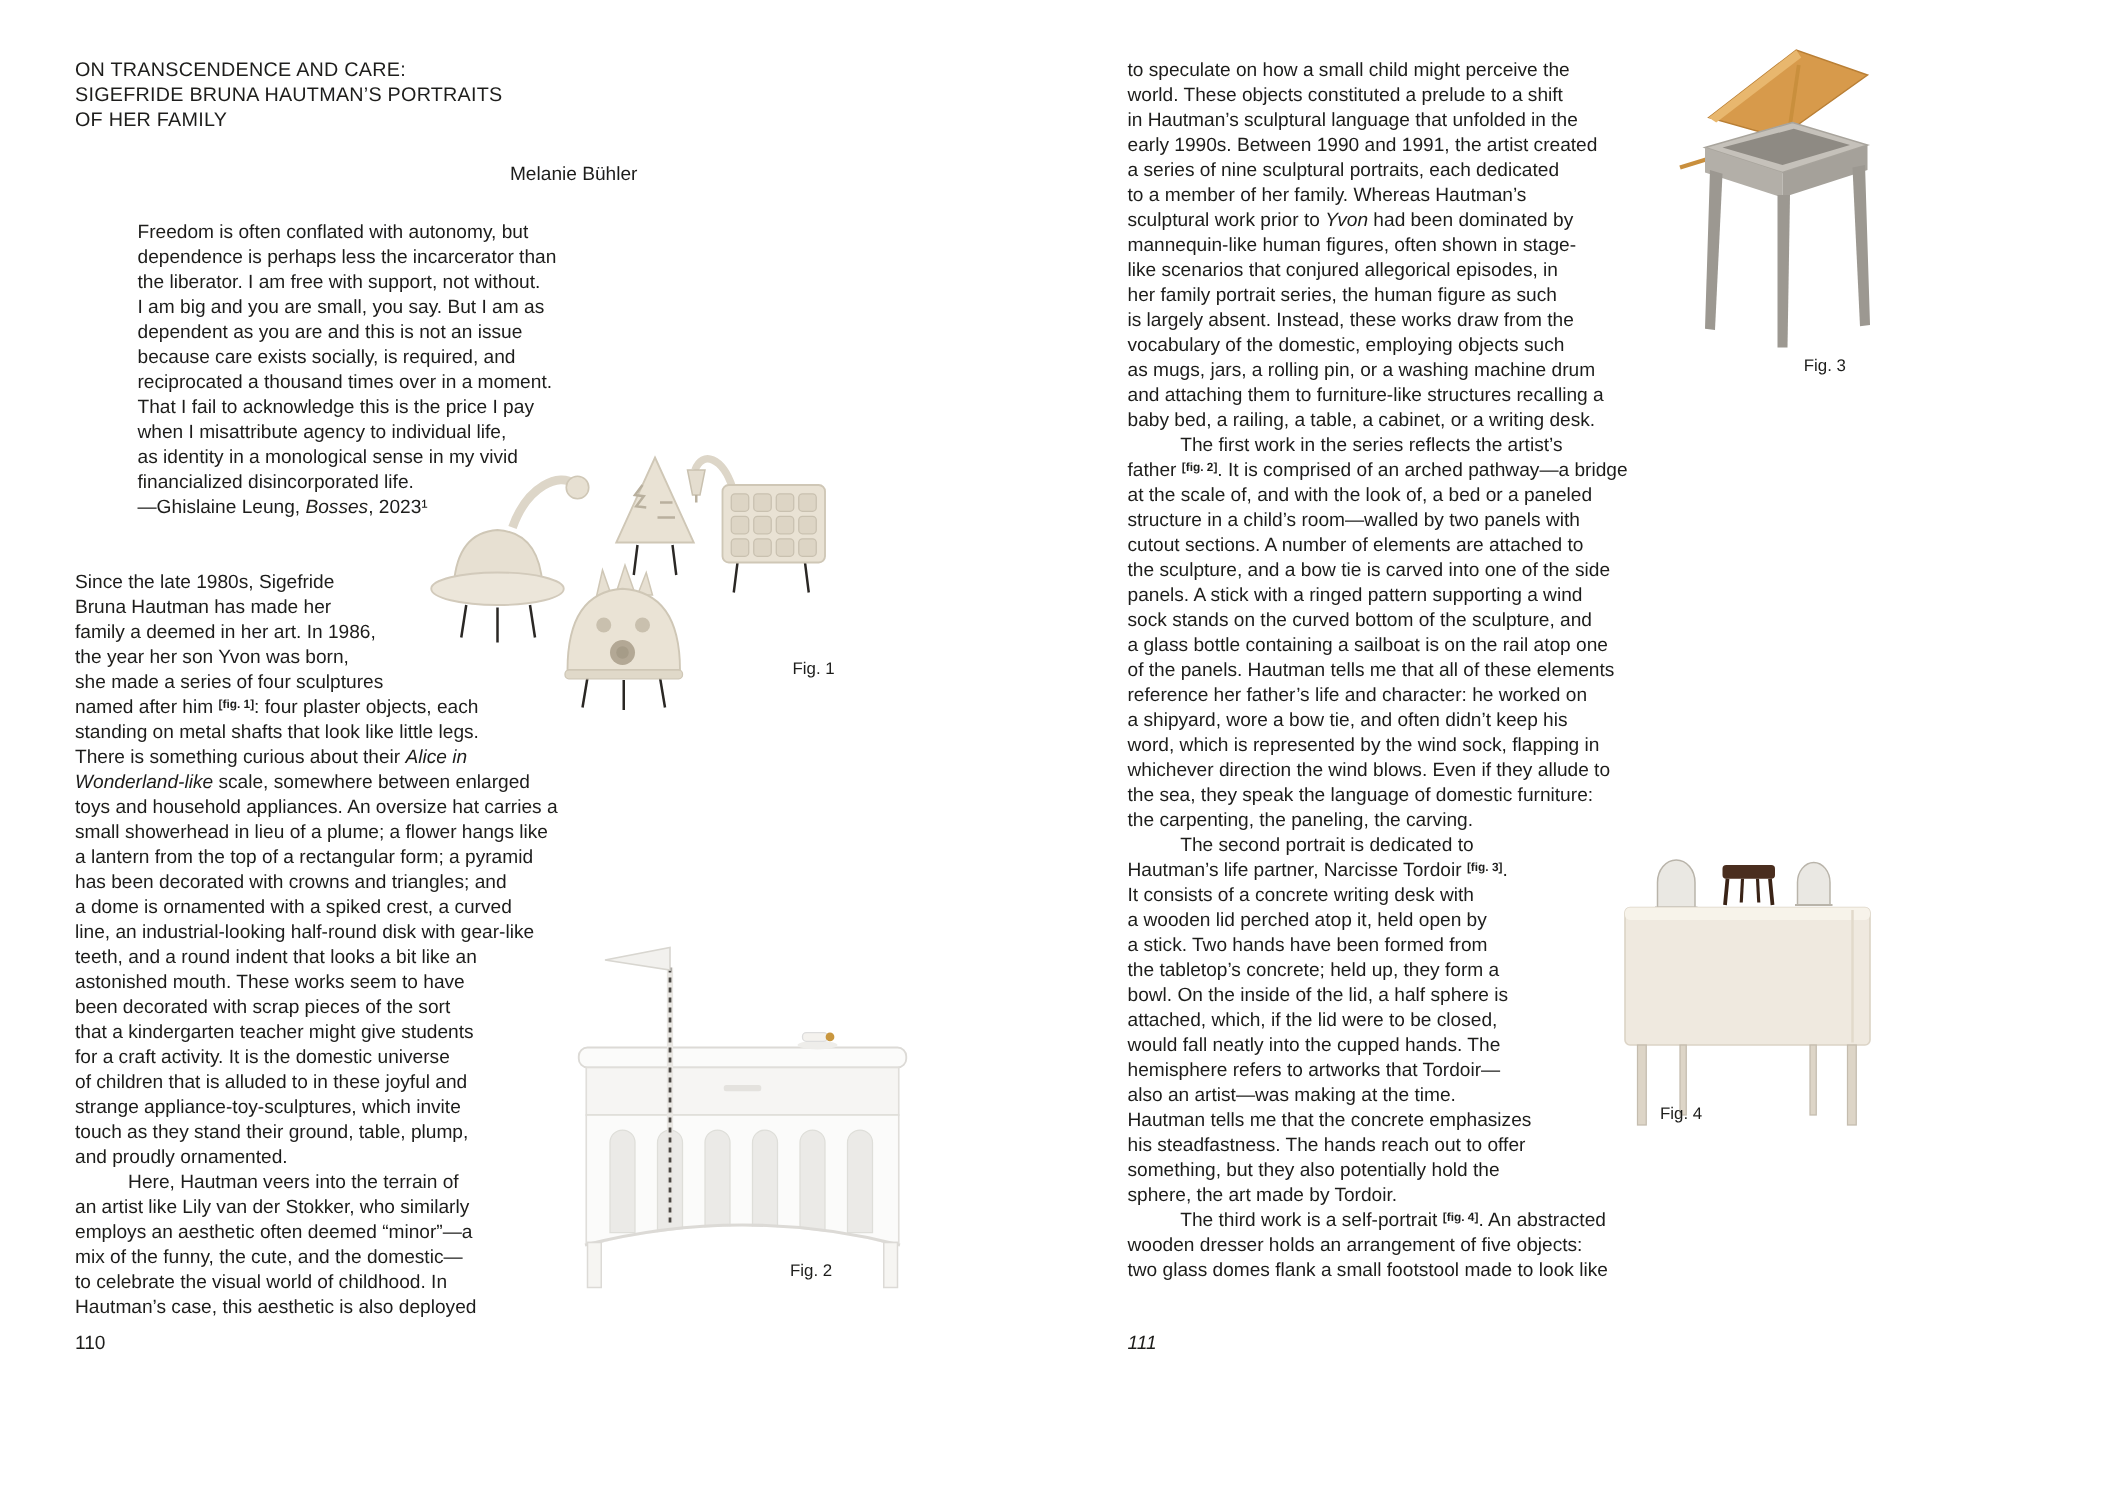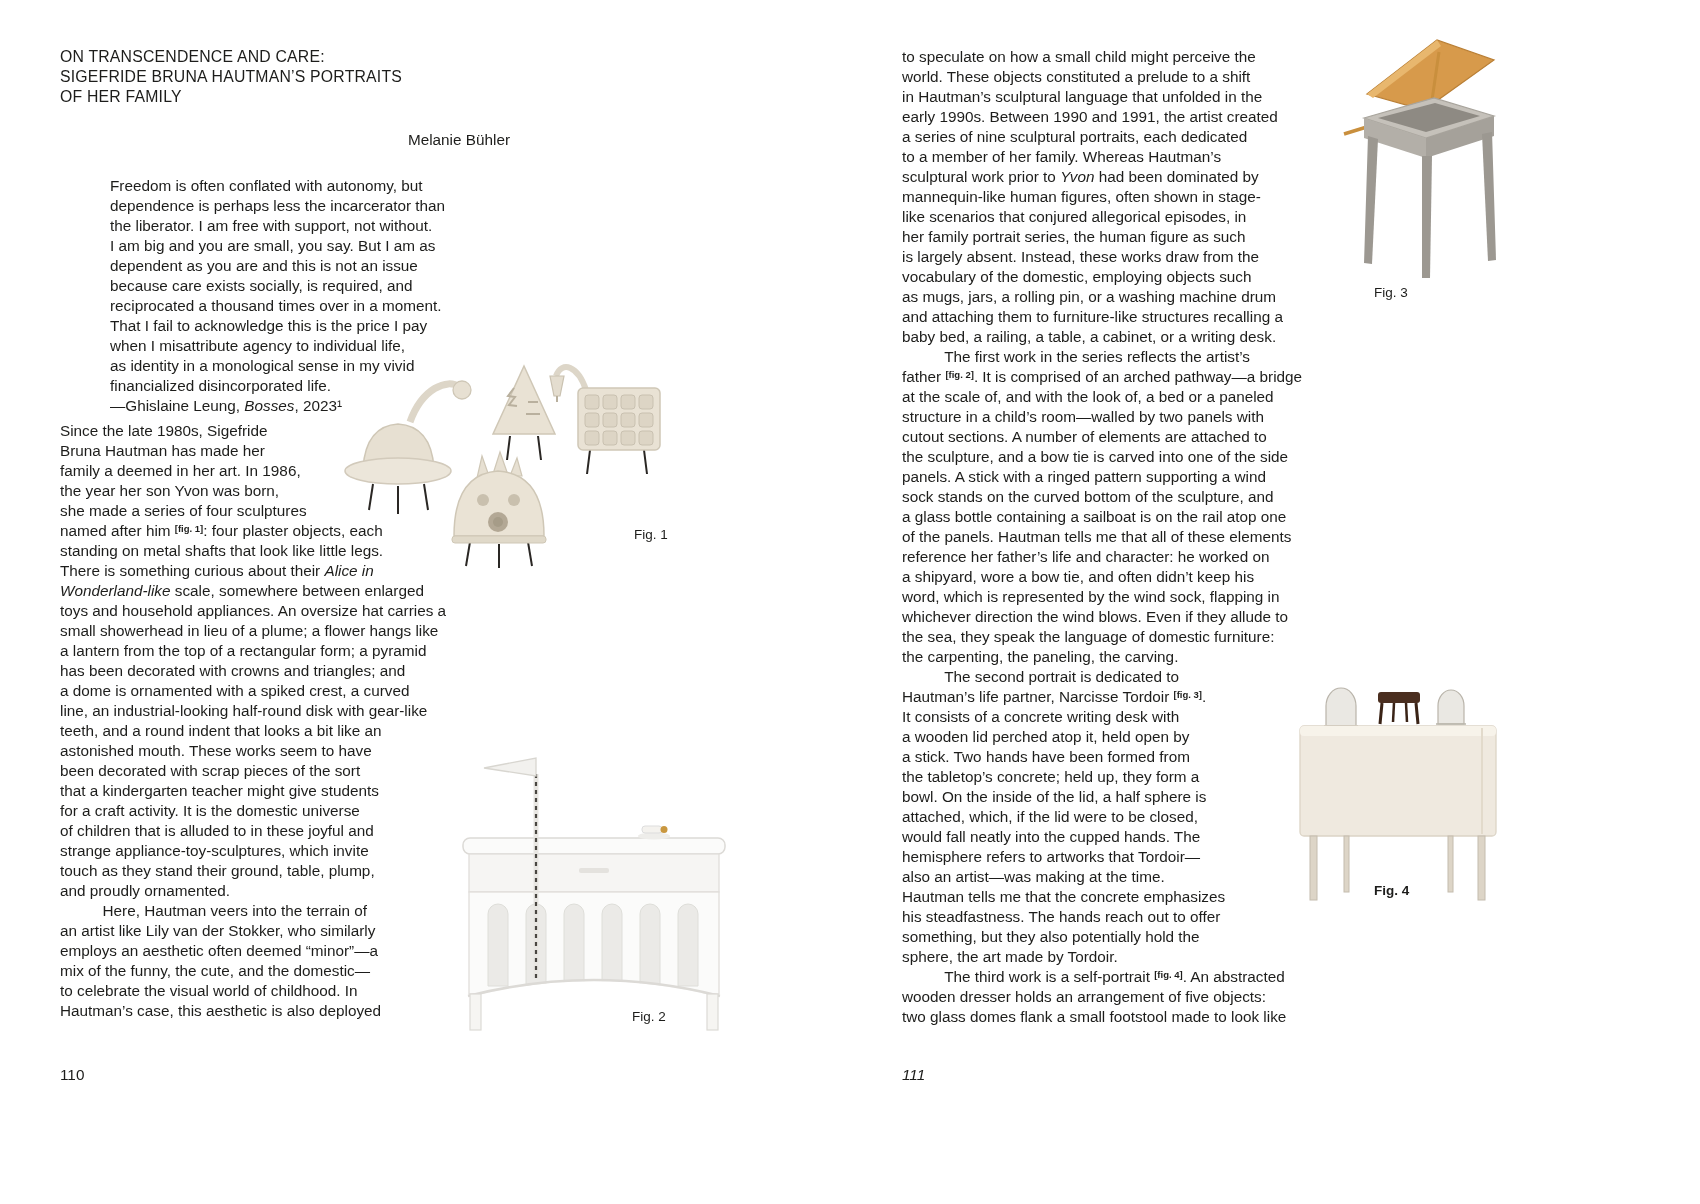--- a/index.html
+++ b/index.html
@@ -41,21 +41,21 @@
       <div class="tline"><span>dependent as you are and this is not an issue</span></div>
       <div class="tline"><span>because care exists socially, is required, and</span></div>
       <div class="tline"><span>reciprocated a thousand times over in a moment.</span></div>
       <div class="tline"><span>That I fail to acknowledge this is the price I pay</span></div>
       <div class="tline"><span>when I misattribute agency to individual life,</span></div>
       <div class="tline"><span>as identity in a monological sense in my vivid</span></div>
       <div class="tline"><span>financialized disincorporated life.</span></div>
       <div class="tline"><span>—Ghislaine Leung, </span><span class="it">Bosses</span><span>, 2023¹</span></div>
     </div>
 
-  <div class="abs text-block" style="left:60px; top:421px;">
+  <div class="abs text-block" style="left:60px; top:456px;">
       <div class="tline"><span>Since the late 1980s, Sigefride</span></div>
       <div class="tline"><span>Bruna Hautman has made her</span></div>
       <div class="tline"><span>family a deemed in her art. In 1986,</span></div>
       <div class="tline"><span>the year her son Yvon was born,</span></div>
       <div class="tline"><span>she made a series of four sculptures</span></div>
       <div class="tline"><span>named after him </span><sup class="figref">[fig. 1]</sup><span>: four plaster objects, each</span></div>
       <div class="tline"><span>standing on metal shafts that look like little legs.</span></div>
       <div class="tline"><span>There is something curious about their </span><span class="it">Alice in</span></div>
       <div class="tline"><span class="it">Wonderland-like</span><span> scale, somewhere between enlarged</span></div>
       <div class="tline"><span>toys and household appliances. An oversize hat carries a</span></div>
@@ -248,21 +248,21 @@
         <polygon points="22,82 84,102 84,122 22,102" fill="#b3afa8"></polygon>
         <polygon points="84,102 152,80 152,100 84,122" fill="#a5a19a"></polygon>
       </g>
       <g fill="#9c9891">
         <polygon points="26,100 36,103 30,228 22,227"></polygon>
         <polygon points="80,120 90,120 88,242 80,242"></polygon>
         <polygon points="140,98 150,96 154,224 146,225"></polygon>
       </g>
     </svg>
   </div>
-  <div class="abs fig-label" style="left:1374px; top:285px;text-align:center;">Fig. 3</div>
+  <div class="abs fig-label" style="left:1443px; top:285px;text-align:center;">Fig. 3</div>
 
   <div class="abs" style="left:1282px; top:666px;">
     <svg width="234" height="242" viewBox="0 0 234 242">
       <g>
         <path d="M 44 60 v -20 a 15 18 0 0 1 30 0 v 20 Z" fill="#dcd8d0" fill-opacity="0.6" stroke="#b9b4aa" stroke-width="1.2"></path>
         <line x1="42" y1="60" x2="76" y2="60" stroke="#b9b4aa" stroke-width="1.5"></line>
       </g>
       <g>
         <rect x="96" y="26" width="42" height="11" rx="3" fill="#4a2e1f"></rect>
         <line x1="100" y1="37" x2="98" y2="58" stroke="#3a2316" stroke-width="3"></line>
@@ -280,16 +280,16 @@
         <line x1="200" y1="62" x2="200" y2="168" stroke="#e2dacb" stroke-width="2"></line>
       </g>
       <g fill="#ddd5c7" stroke="#c4bcae" stroke-width="1">
         <rect x="28" y="170" width="7" height="64"></rect>
         <rect x="196" y="170" width="7" height="64"></rect>
         <rect x="62" y="170" width="5" height="56"></rect>
         <rect x="166" y="170" width="5" height="56"></rect>
       </g>
     </svg>
   </div>
-  <div class="abs fig-label" style="left:1374px; top:883px;font-weight:bold;">Fig. 4</div>
+  <div class="abs fig-label" style="left:1328px; top:883px;">Fig. 4</div>
 
   <div class="abs pagenum" style="left:902px; top:1046px;font-style:italic;">111</div>
 </div>
 
 </body></html>

